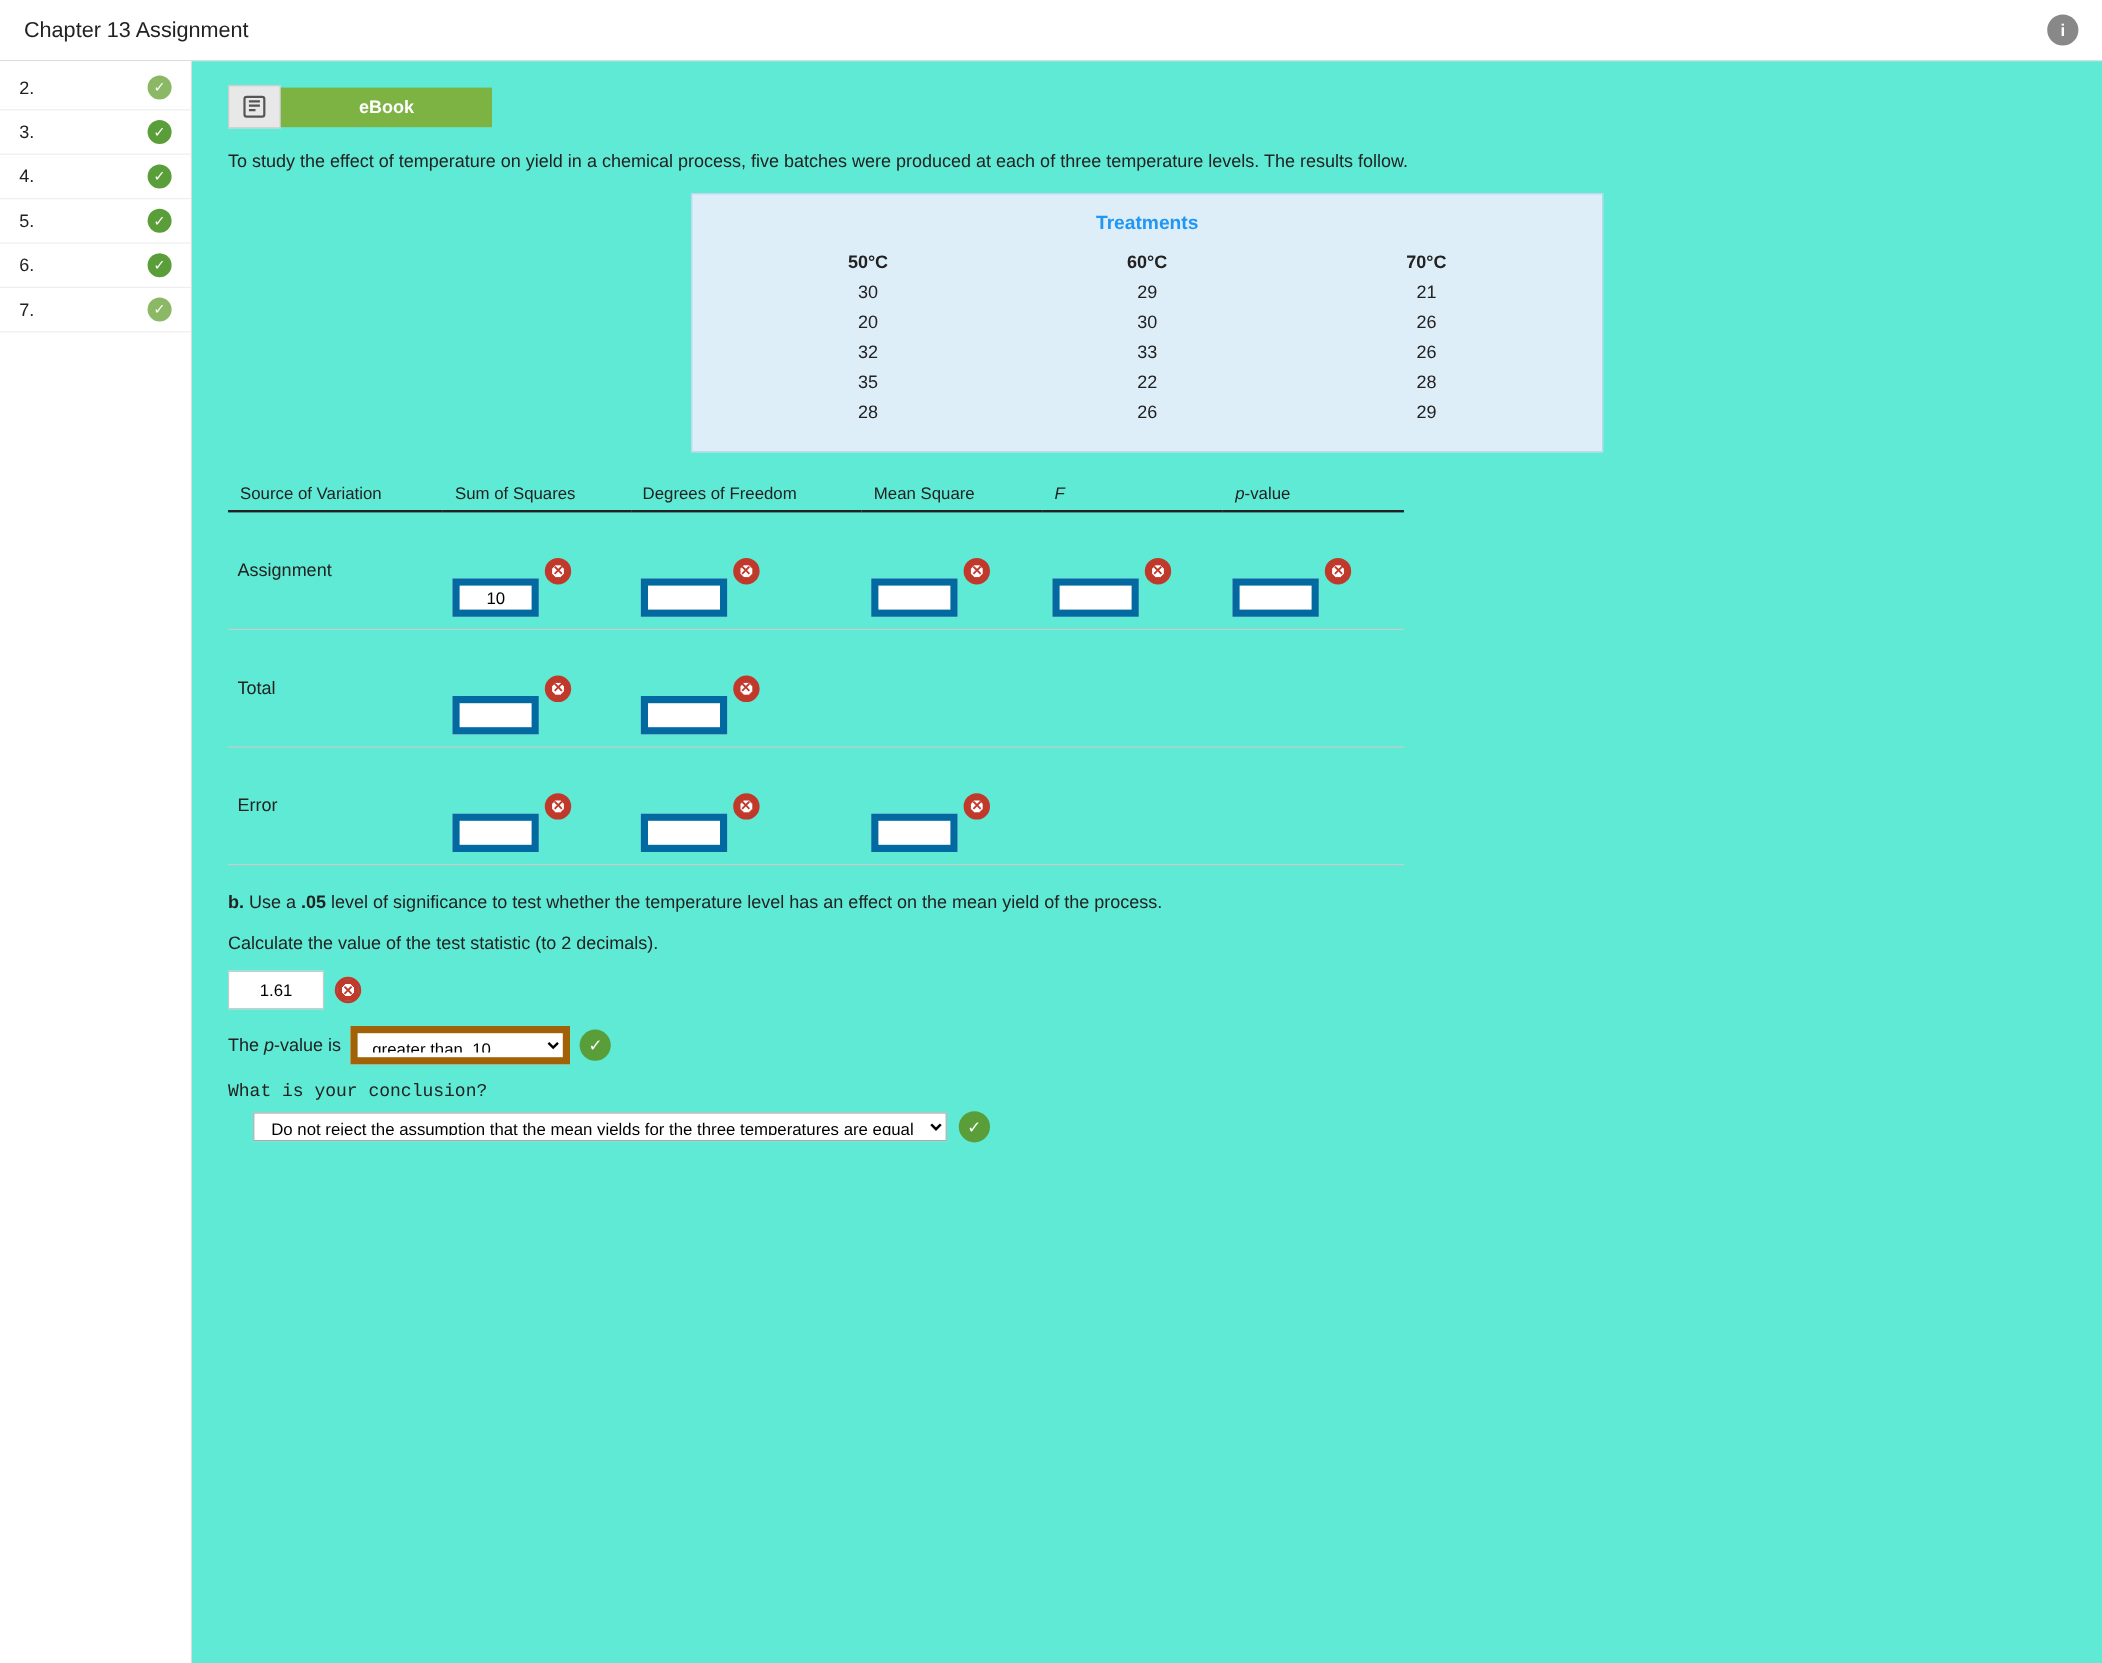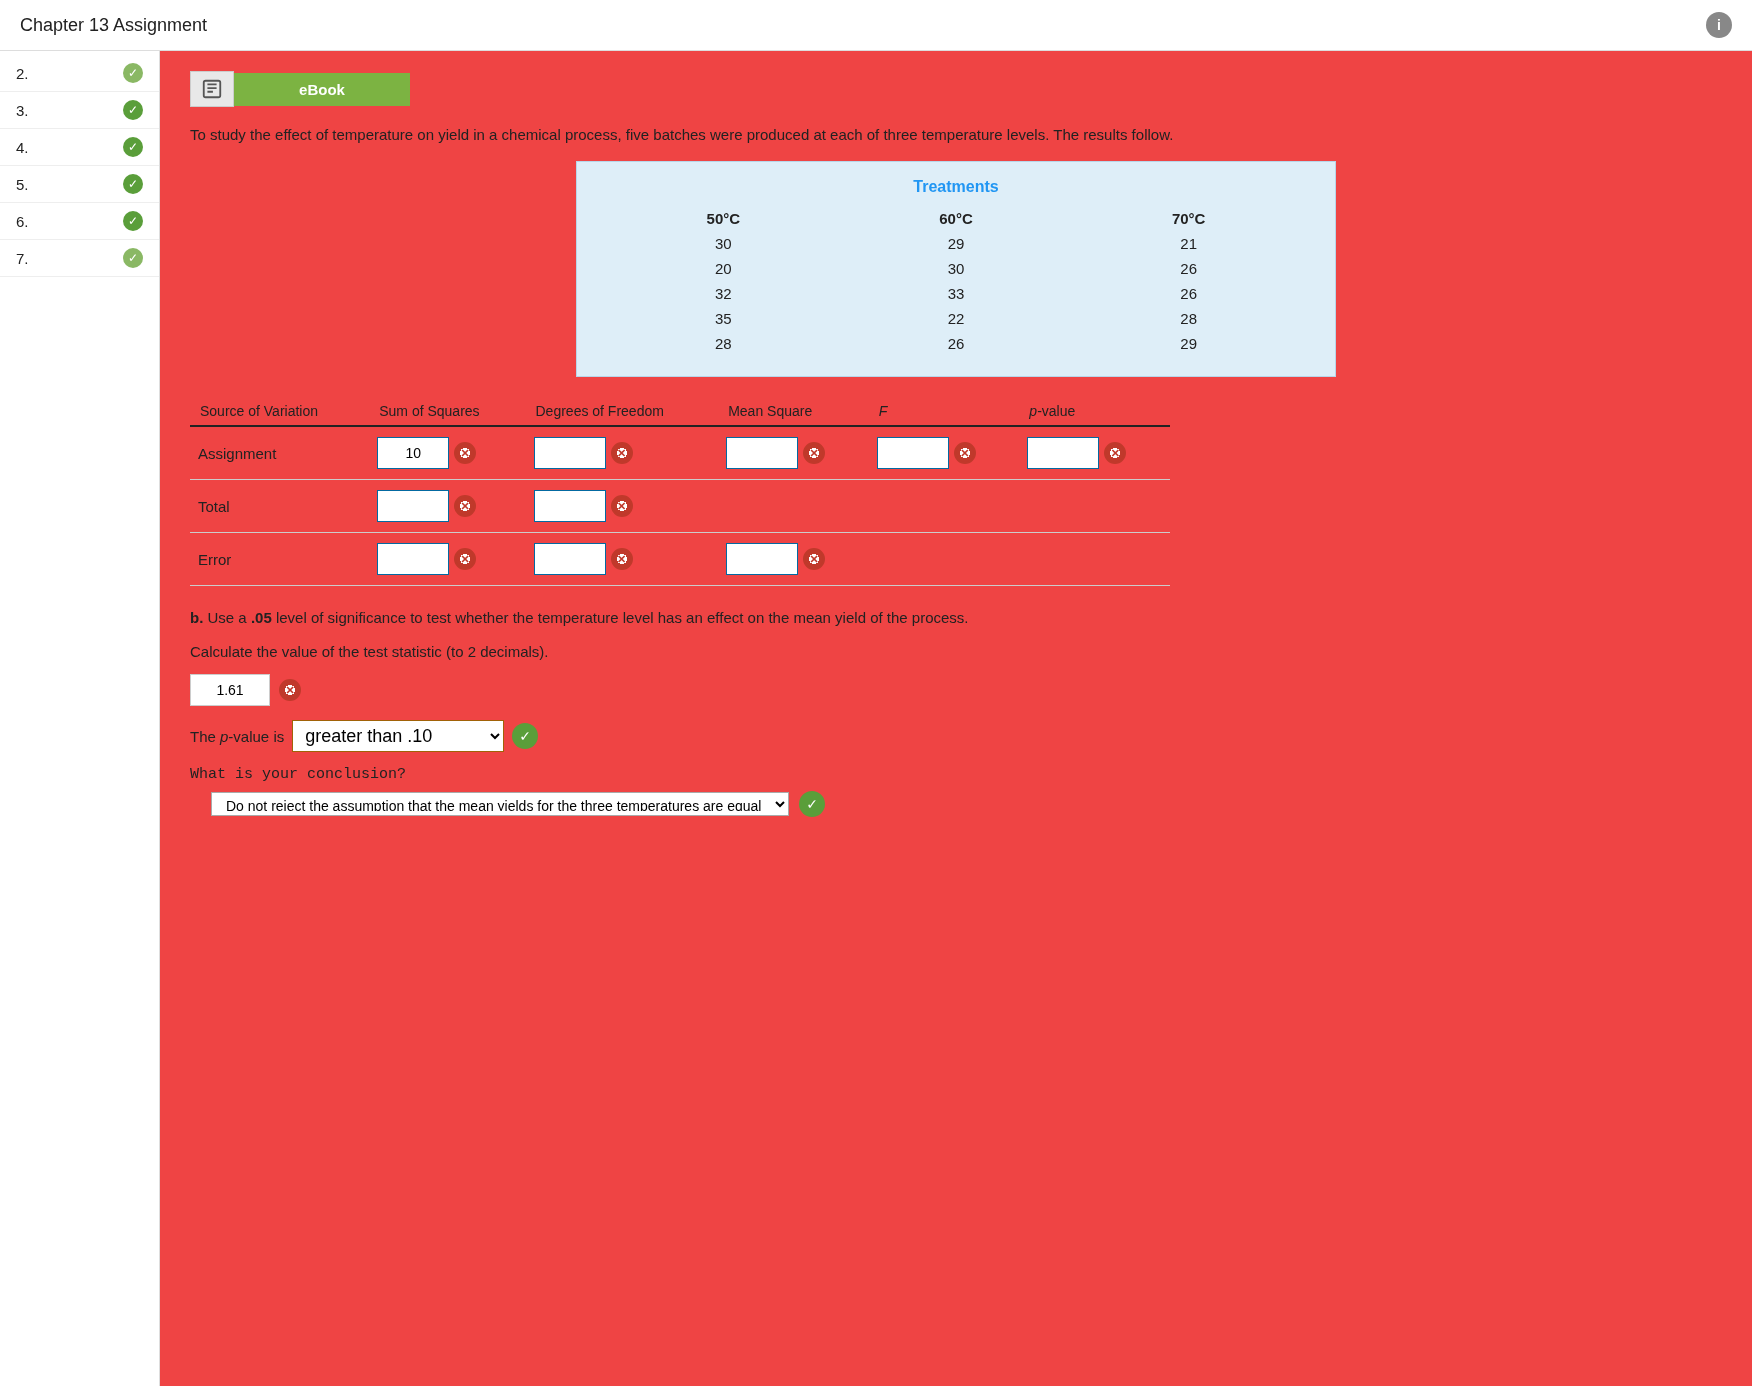--- a/index.html
+++ b/index.html
@@ -56,21 +56,21 @@
     .check-partial {
       width: 20px; height: 20px;
       background: #8ab864;
       border-radius: 50%;
       display: inline-flex; align-items: center; justify-content: center;
       color: #fff; font-size: 12px;
     }
     .main-content {
       flex: 1;
       padding: 20px 30px;
-      background: #ef4444;
+      background: #5eead4;
       overflow-y: auto;
     }
     .ebook-btn {
       display: flex;
       align-items: center;
       width: 220px;
       margin-bottom: 16px;
     }
     .ebook-icon {
       background: #e8e8e8;
@@ -154,24 +154,25 @@
       font-size: 15px;
     }
     .input-with-x {
       display: inline-flex;
       align-items: center;
       gap: 4px;
     }
     .anova-input {
       width: 72px;
       height: 32px;
-      border: 1px solid #0369a1;
+      border: 6px solid #0369a1;
       padding: 0 6px;
       font-size: 14px;
       text-align: center;
+      margin-top: 45px;
     }
     .anova-input.filled { background: #fff; }
     .x-btn {
       width: 24px; height: 24px;
       display: inline-flex; align-items: center; justify-content: center;
       cursor: pointer;
     }
     .x-circle {
       width: 22px; height: 22px;
       background: radial-gradient(circle, #fff 40%, #c0392b 40%);
@@ -206,23 +207,23 @@
       padding: 0 6px;
     }
     .pvalue-row {
       display: flex;
       align-items: center;
       gap: 8px;
       margin-bottom: 14px;
       font-size: 15px;
     }
     .pvalue-select {
-      border: 1px solid #a16207;
+      border: 6px solid #a16207;
       padding: 4px 8px;
-      font-size: 18px;
+      font-size: 14px;
       height: 32px;
       min-width: 180px;
       background: #fff;
       cursor: pointer;
     }
     .check-green-lg {
       width: 26px; height: 26px;
       background: #5a9e3a;
       border-radius: 50%;
       display: inline-flex; align-items: center; justify-content: center;

